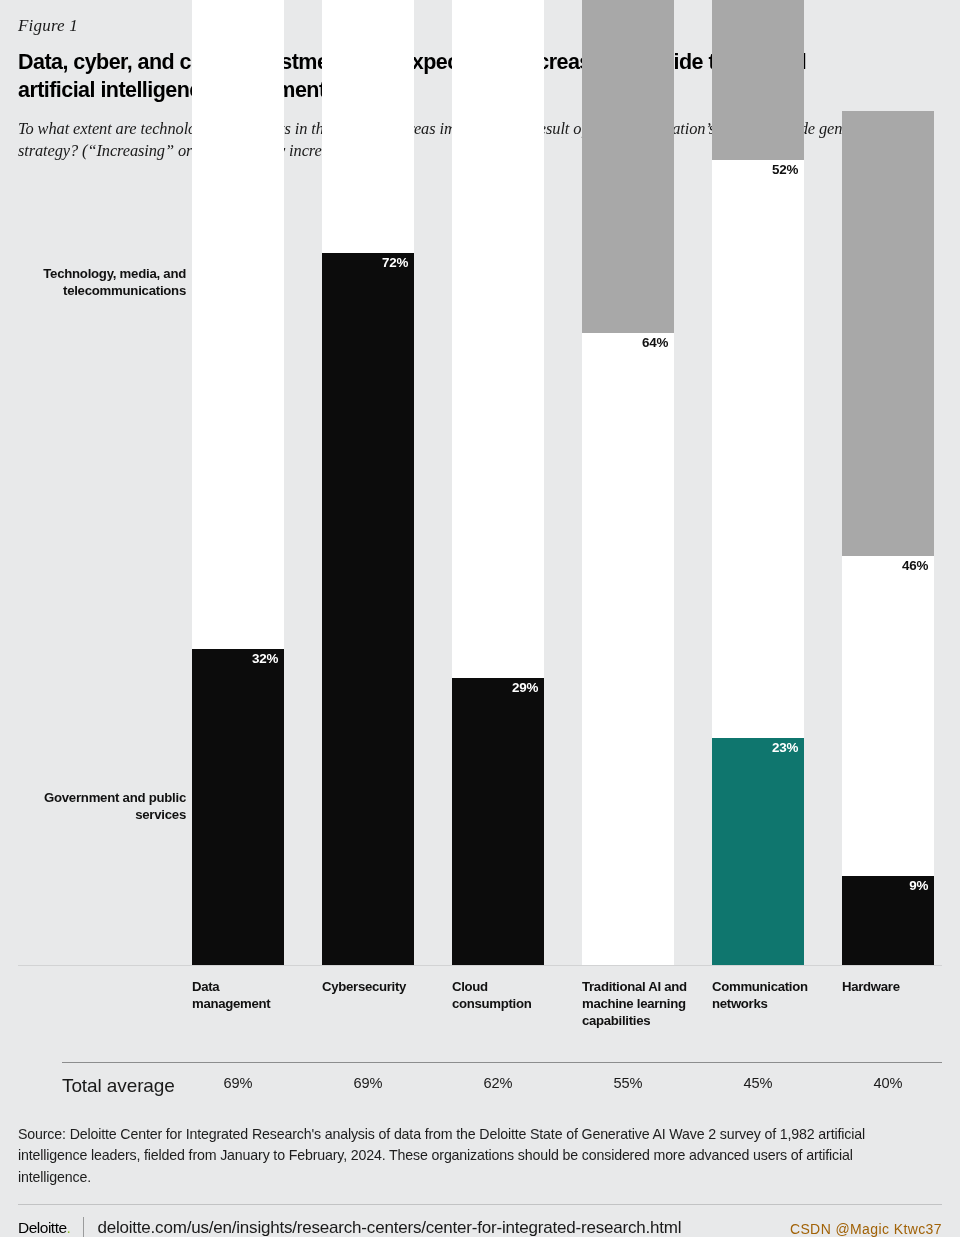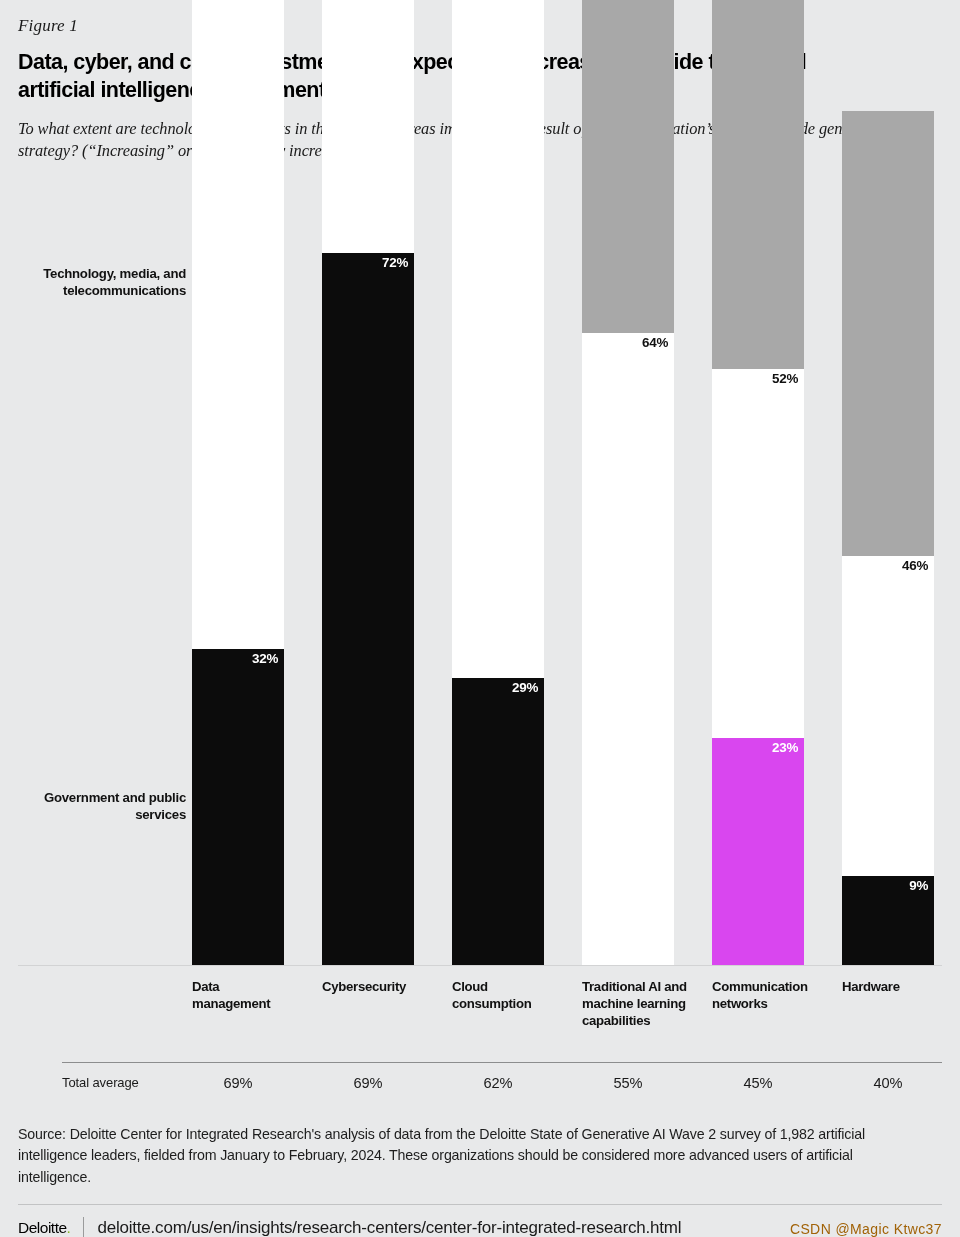--- a/index.html
+++ b/index.html
@@ -149,21 +149,21 @@
     background: #8c8d8e;
   }
   .avgrow {
     position: relative;
     height: 42px;
   }
   .avg-title {
     position: absolute;
     left: 62px;
     top: 12px;
-    font-size: 13px;
+    font-size: 19px;
     color: #1a1a1a;
     letter-spacing: -0.1px;
   }
   .avg-val {
     position: absolute;
     top: 12px;
     width: 92px;
     text-align: center;
     font-size: 14.6px;
     color: #1a1a1a;
@@ -256,24 +256,24 @@
           </div>
         </div>
         <div class="barcol" style="left: 390px;">
           <div class="seg" style="height: 632.32px; background: rgb(168, 168, 168);"></div>
           <div class="seg" style="height: 632.32px; background: rgb(255, 255, 255);">
             <span class="val val-dark">64%</span>
           </div>
         </div>
         <div class="barcol" style="left: 520px;">
           <div class="seg" style="height: 454.48px; background: rgb(168, 168, 168);"></div>
-          <div class="seg" style="height: 369px; background: rgb(255, 255, 255);">
+          <div class="seg" style="height: 578px; background: rgb(255, 255, 255);">
             <span class="val val-dark">52%</span>
           </div>
-          <div class="seg" style="height: 227.24px; background: #d946ef;">
+          <div class="seg" style="height: 227.24px; background: #0f766e;">
             <span class="val val-light">23%</span>
           </div>
         </div>
         <div class="barcol" style="left: 650px;">
           <div class="seg" style="height: 444.6px; background: rgb(168, 168, 168);"></div>
           <div class="seg" style="height: 320px; background: rgb(255, 255, 255);">
             <span class="val val-dark">46%</span>
           </div>
           <div class="seg" style="height: 88.92px; background: rgb(12, 12, 12);">
             <span class="val val-light">9%</span>

